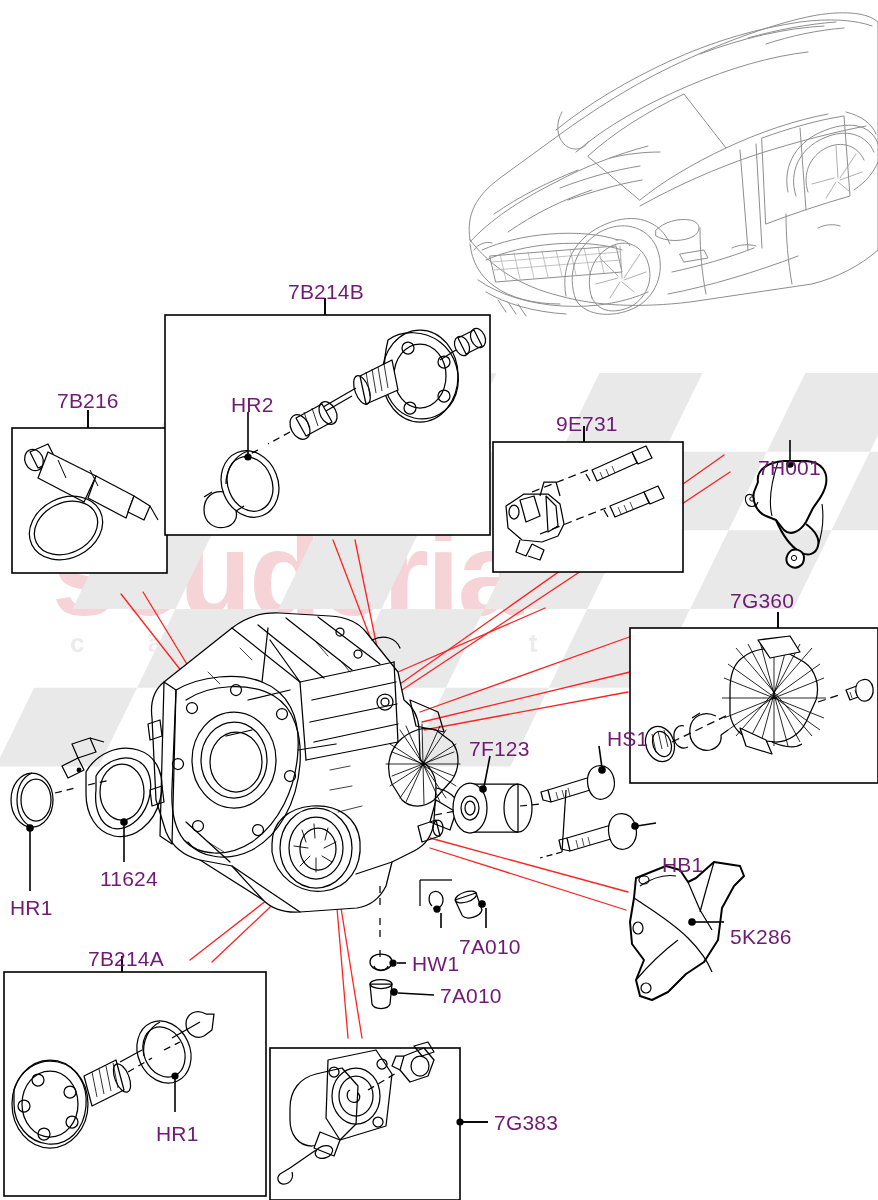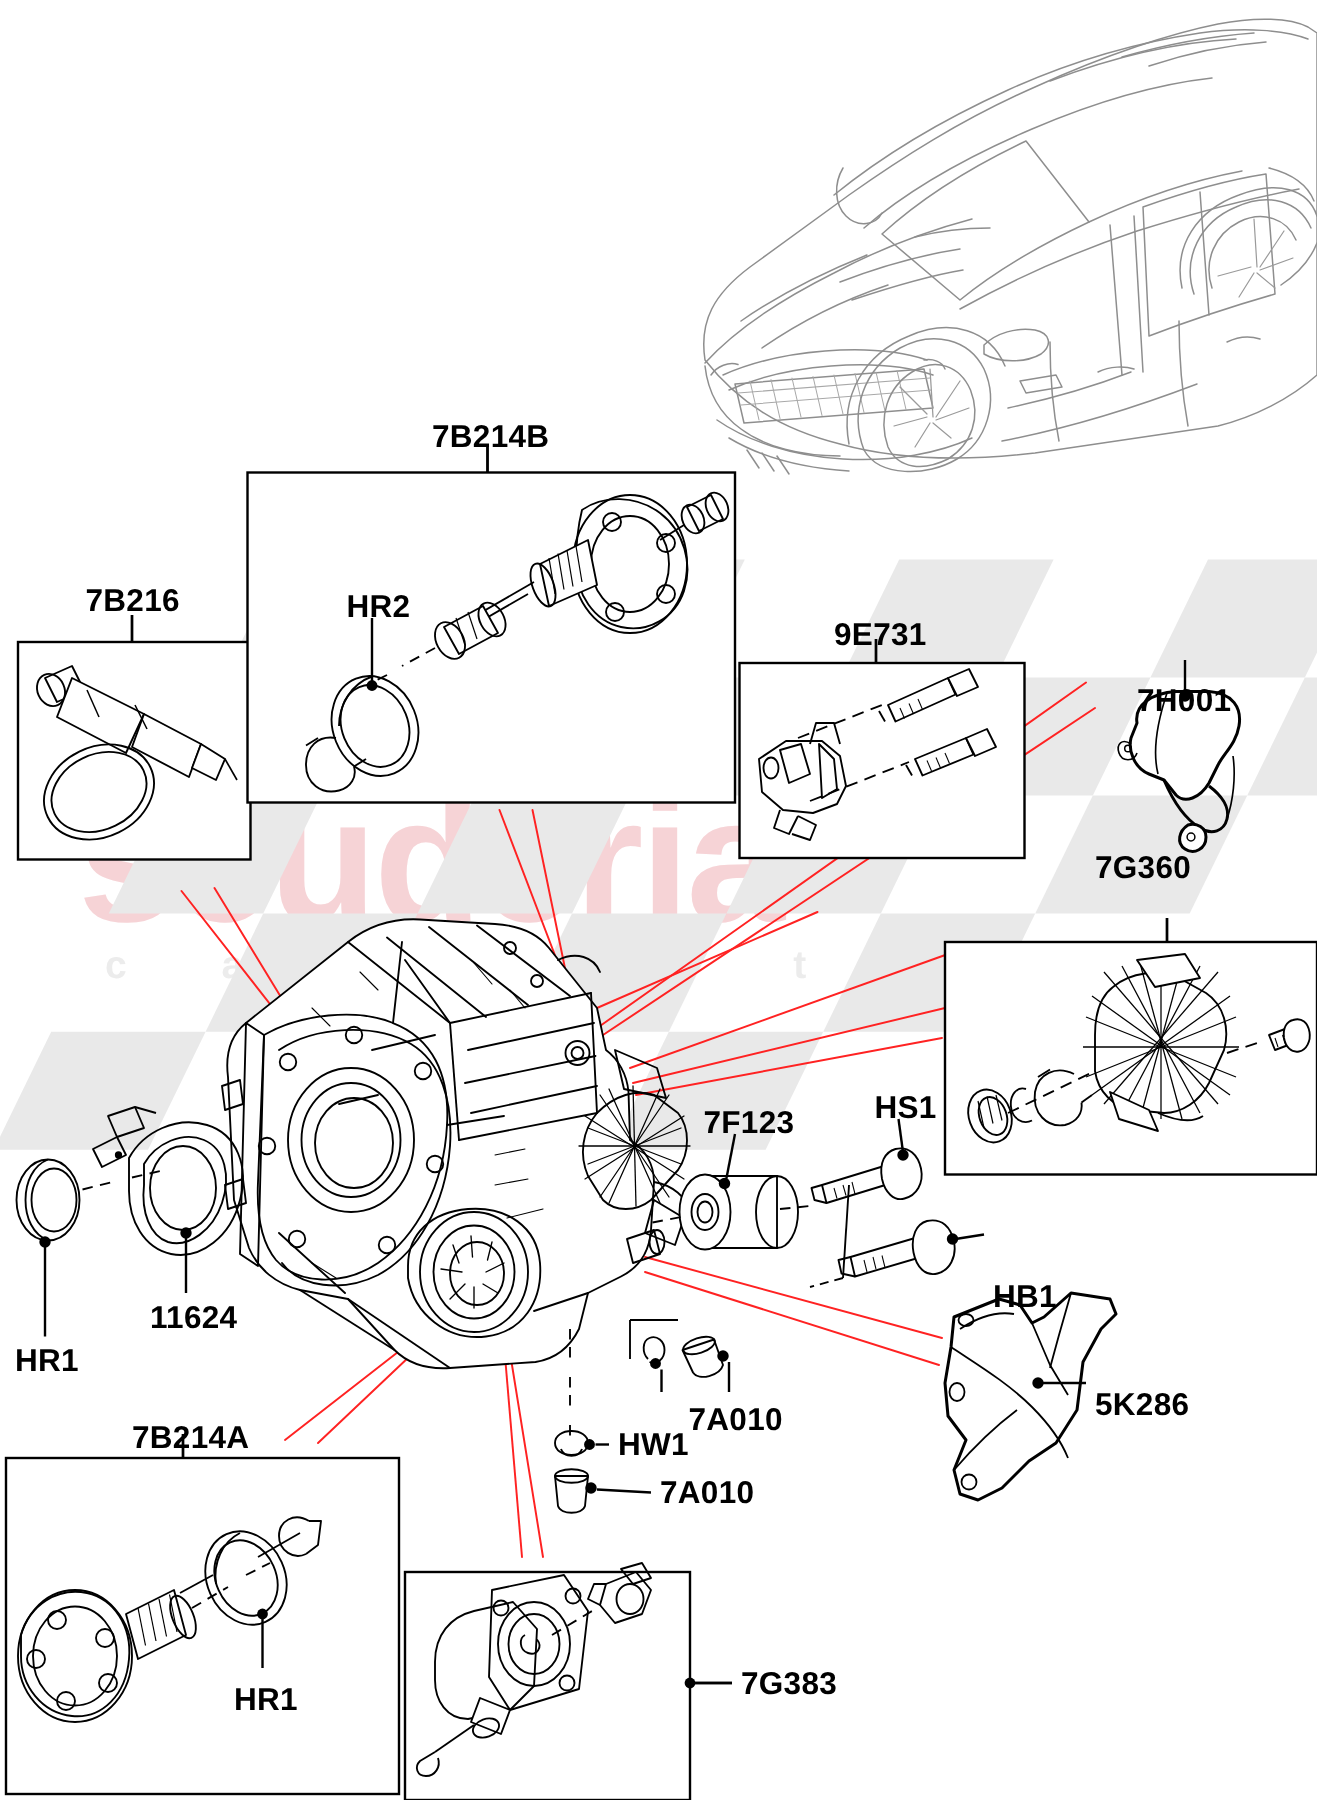--- a/index.html
+++ b/index.html
@@ -20,21 +20,21 @@
     color:#f6d3d6;line-height:1;
   }
   #wm-sub{
     left:70px;top:630px;width:620px;
     font-size:26px;letter-spacing:28px;font-weight:bold;
     color:#ececec;line-height:1;
   }
 
   
   .lbl{
-    position:absolute;color:#000000;font-size:19.5px;font-weight:bold;
+    position:absolute;color:#701a75;font-size:19.5px;font-weight:normal;
     white-space:nowrap;line-height:1;letter-spacing:.2px;
   }
   .lbl.big{font-size:21px;}
 </style>
 </head>
 <body>
 
 <div id="stage">
 
   <div class="wm" id="wm-word">scuderia</div>
@@ -703,23 +703,23 @@
       <circle cx="30" cy="828" r="3.8"></circle>
       <circle cx="692" cy="922" r="3.8"></circle>
     </g>
   </svg>
 
   <div class="lbl big" style="left:288px;top:281px;">7B214B</div>
   <div class="lbl big" style="left:57px;top:390px;">7B216</div>
   <div class="lbl big" style="left:231px;top:394px;">HR2</div>
   <div class="lbl big" style="left:556px;top:413px;">9E731</div>
   <div class="lbl big" style="left:758px;top:423px;margin-top:34px;">7H001</div>
-  <div class="lbl big" style="left:730px;top:568px;">7G360</div>
+  <div class="lbl big" style="left:730px;top:590px;">7G360</div>
   <div class="lbl big" style="left:469px;top:738px;">7F123</div>
-  <div class="lbl big" style="left:583px;top:728px;">HS1</div>
+  <div class="lbl big" style="left:607px;top:728px;">HS1</div>
   <div class="lbl big" style="left:662px;top:854px;">HB1</div>
   <div class="lbl big" style="left:100px;top:868px;">11624</div>
   <div class="lbl big" style="left:10px;top:897px;">HR1</div>
   <div class="lbl big" style="left:730px;top:926px;">5K286</div>
   <div class="lbl big" style="left:459px;top:936px;">7A010</div>
   <div class="lbl big" style="left:88px;top:948px;">7B214A</div>
   <div class="lbl big" style="left:412px;top:953px;">HW1</div>
   <div class="lbl big" style="left:440px;top:985px;">7A010</div>
   <div class="lbl big" style="left:156px;top:1123px;">HR1</div>
   <div class="lbl big" style="left:494px;top:1112px;">7G383</div>

